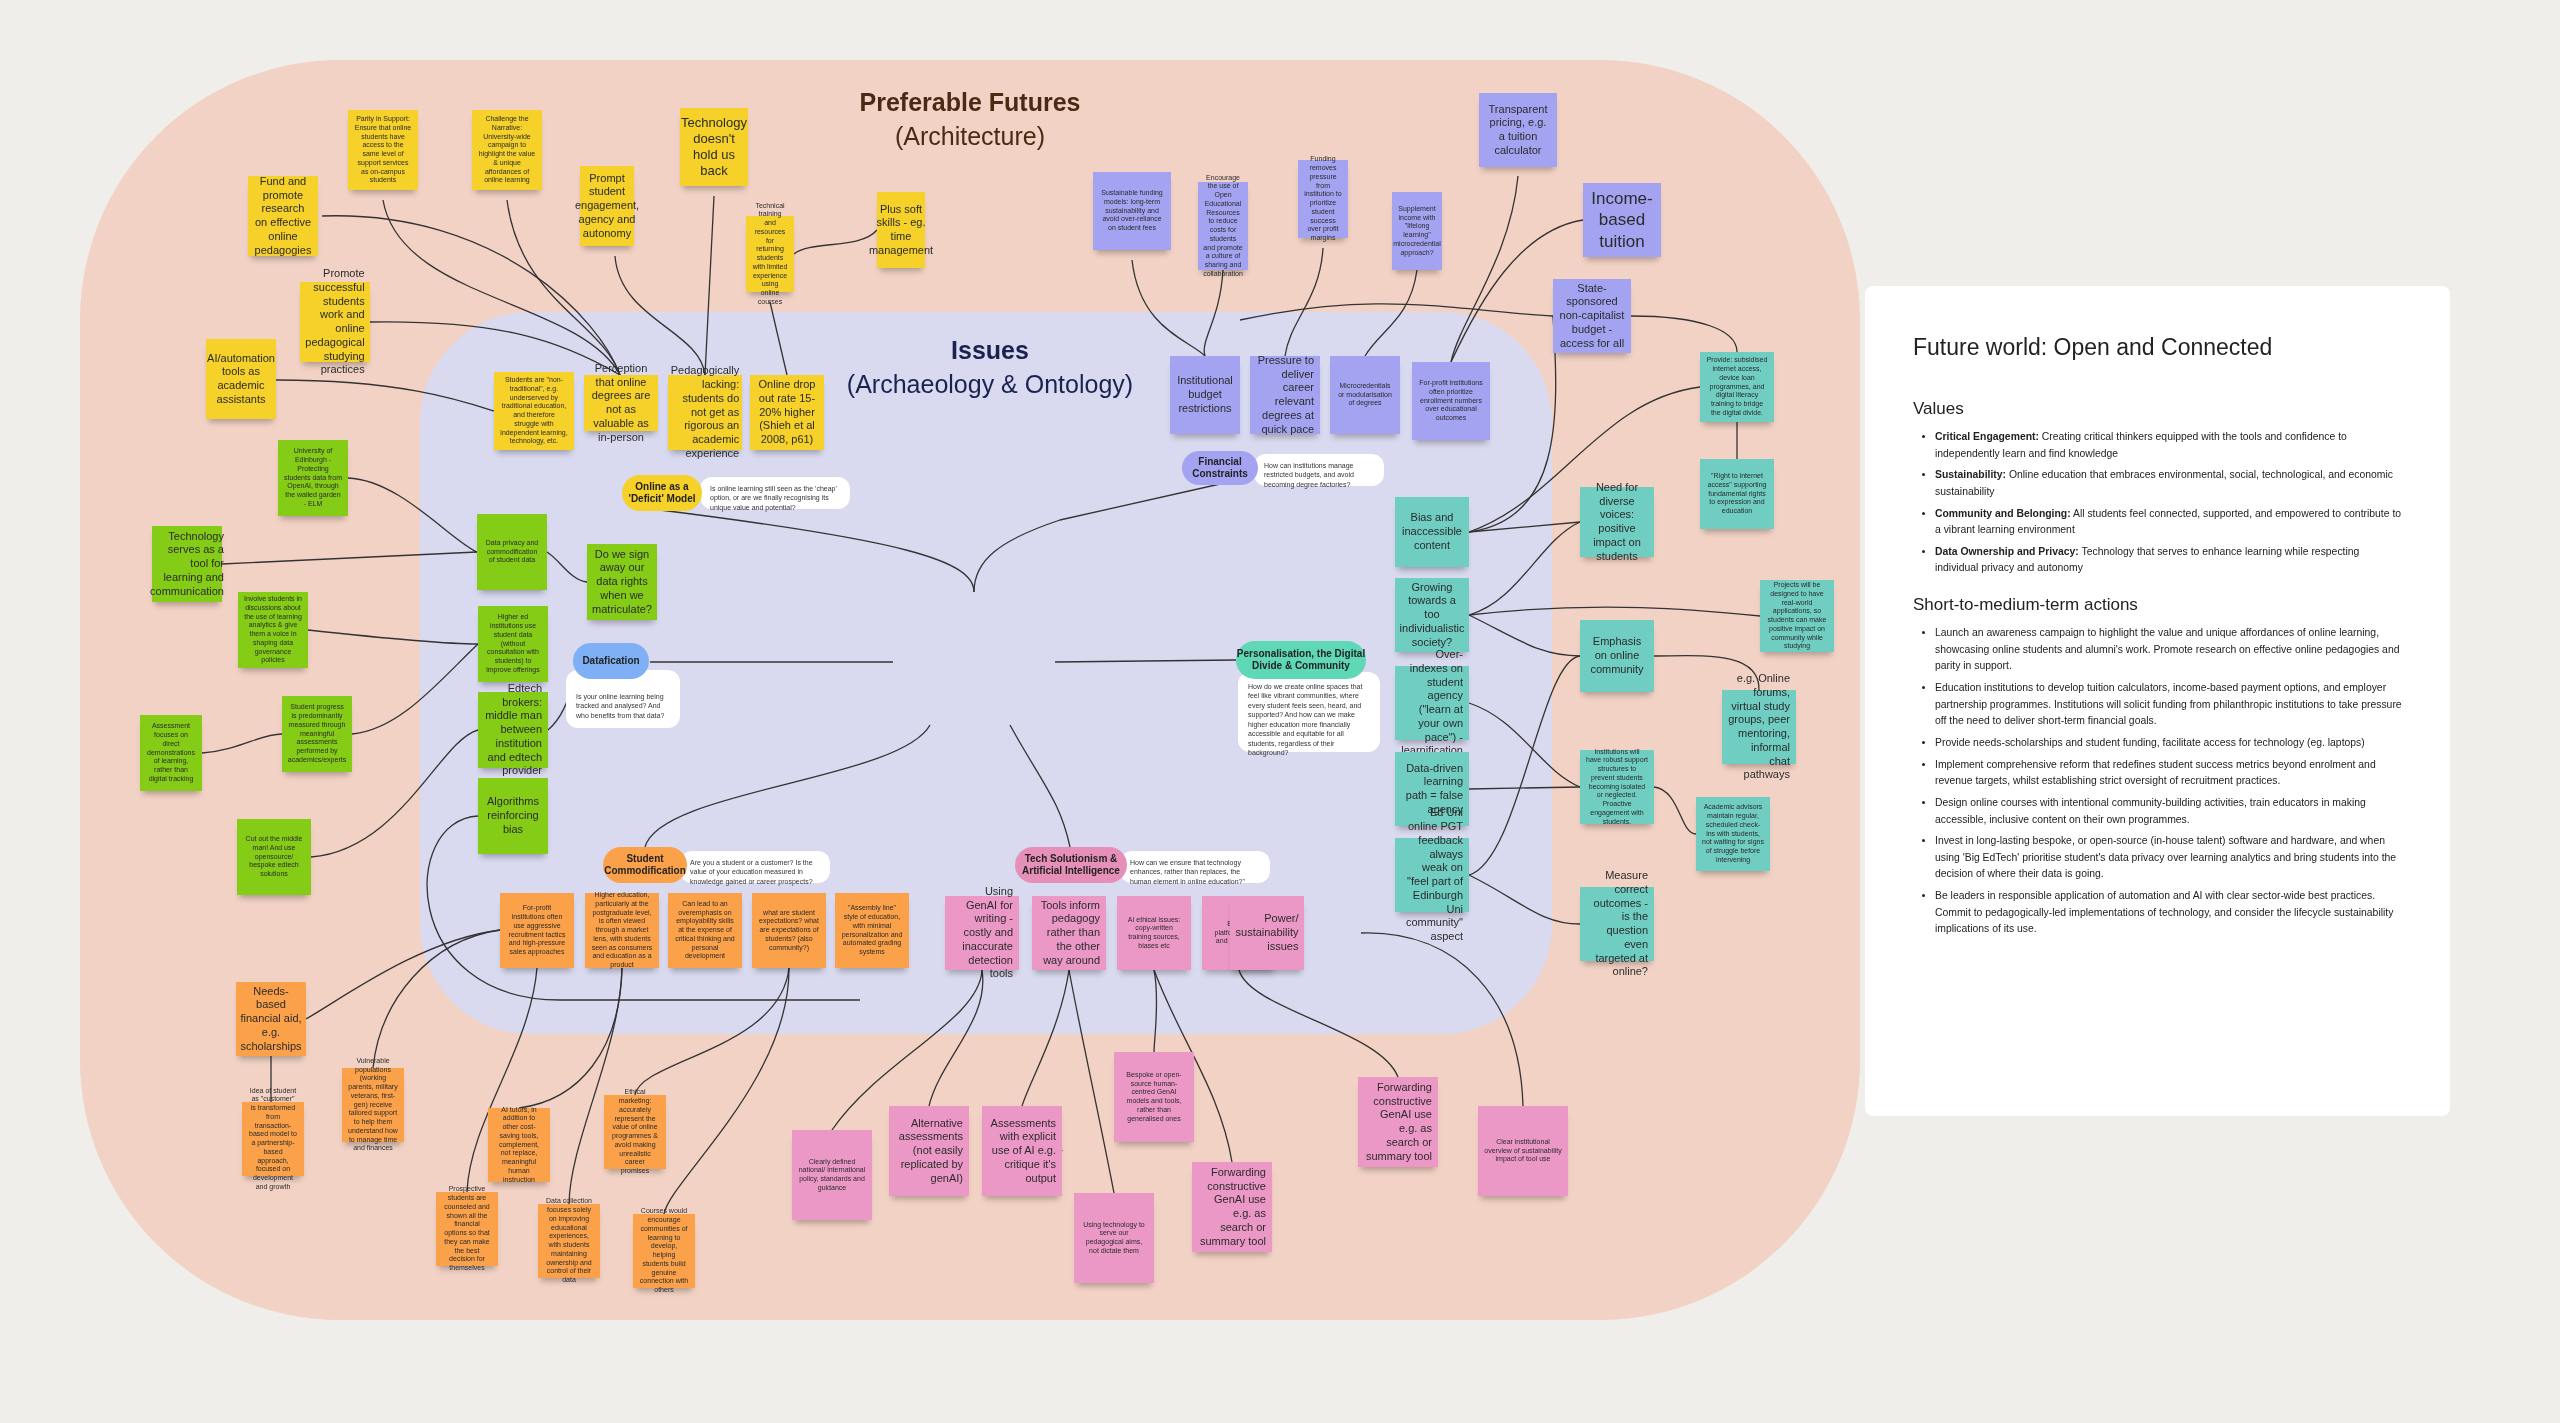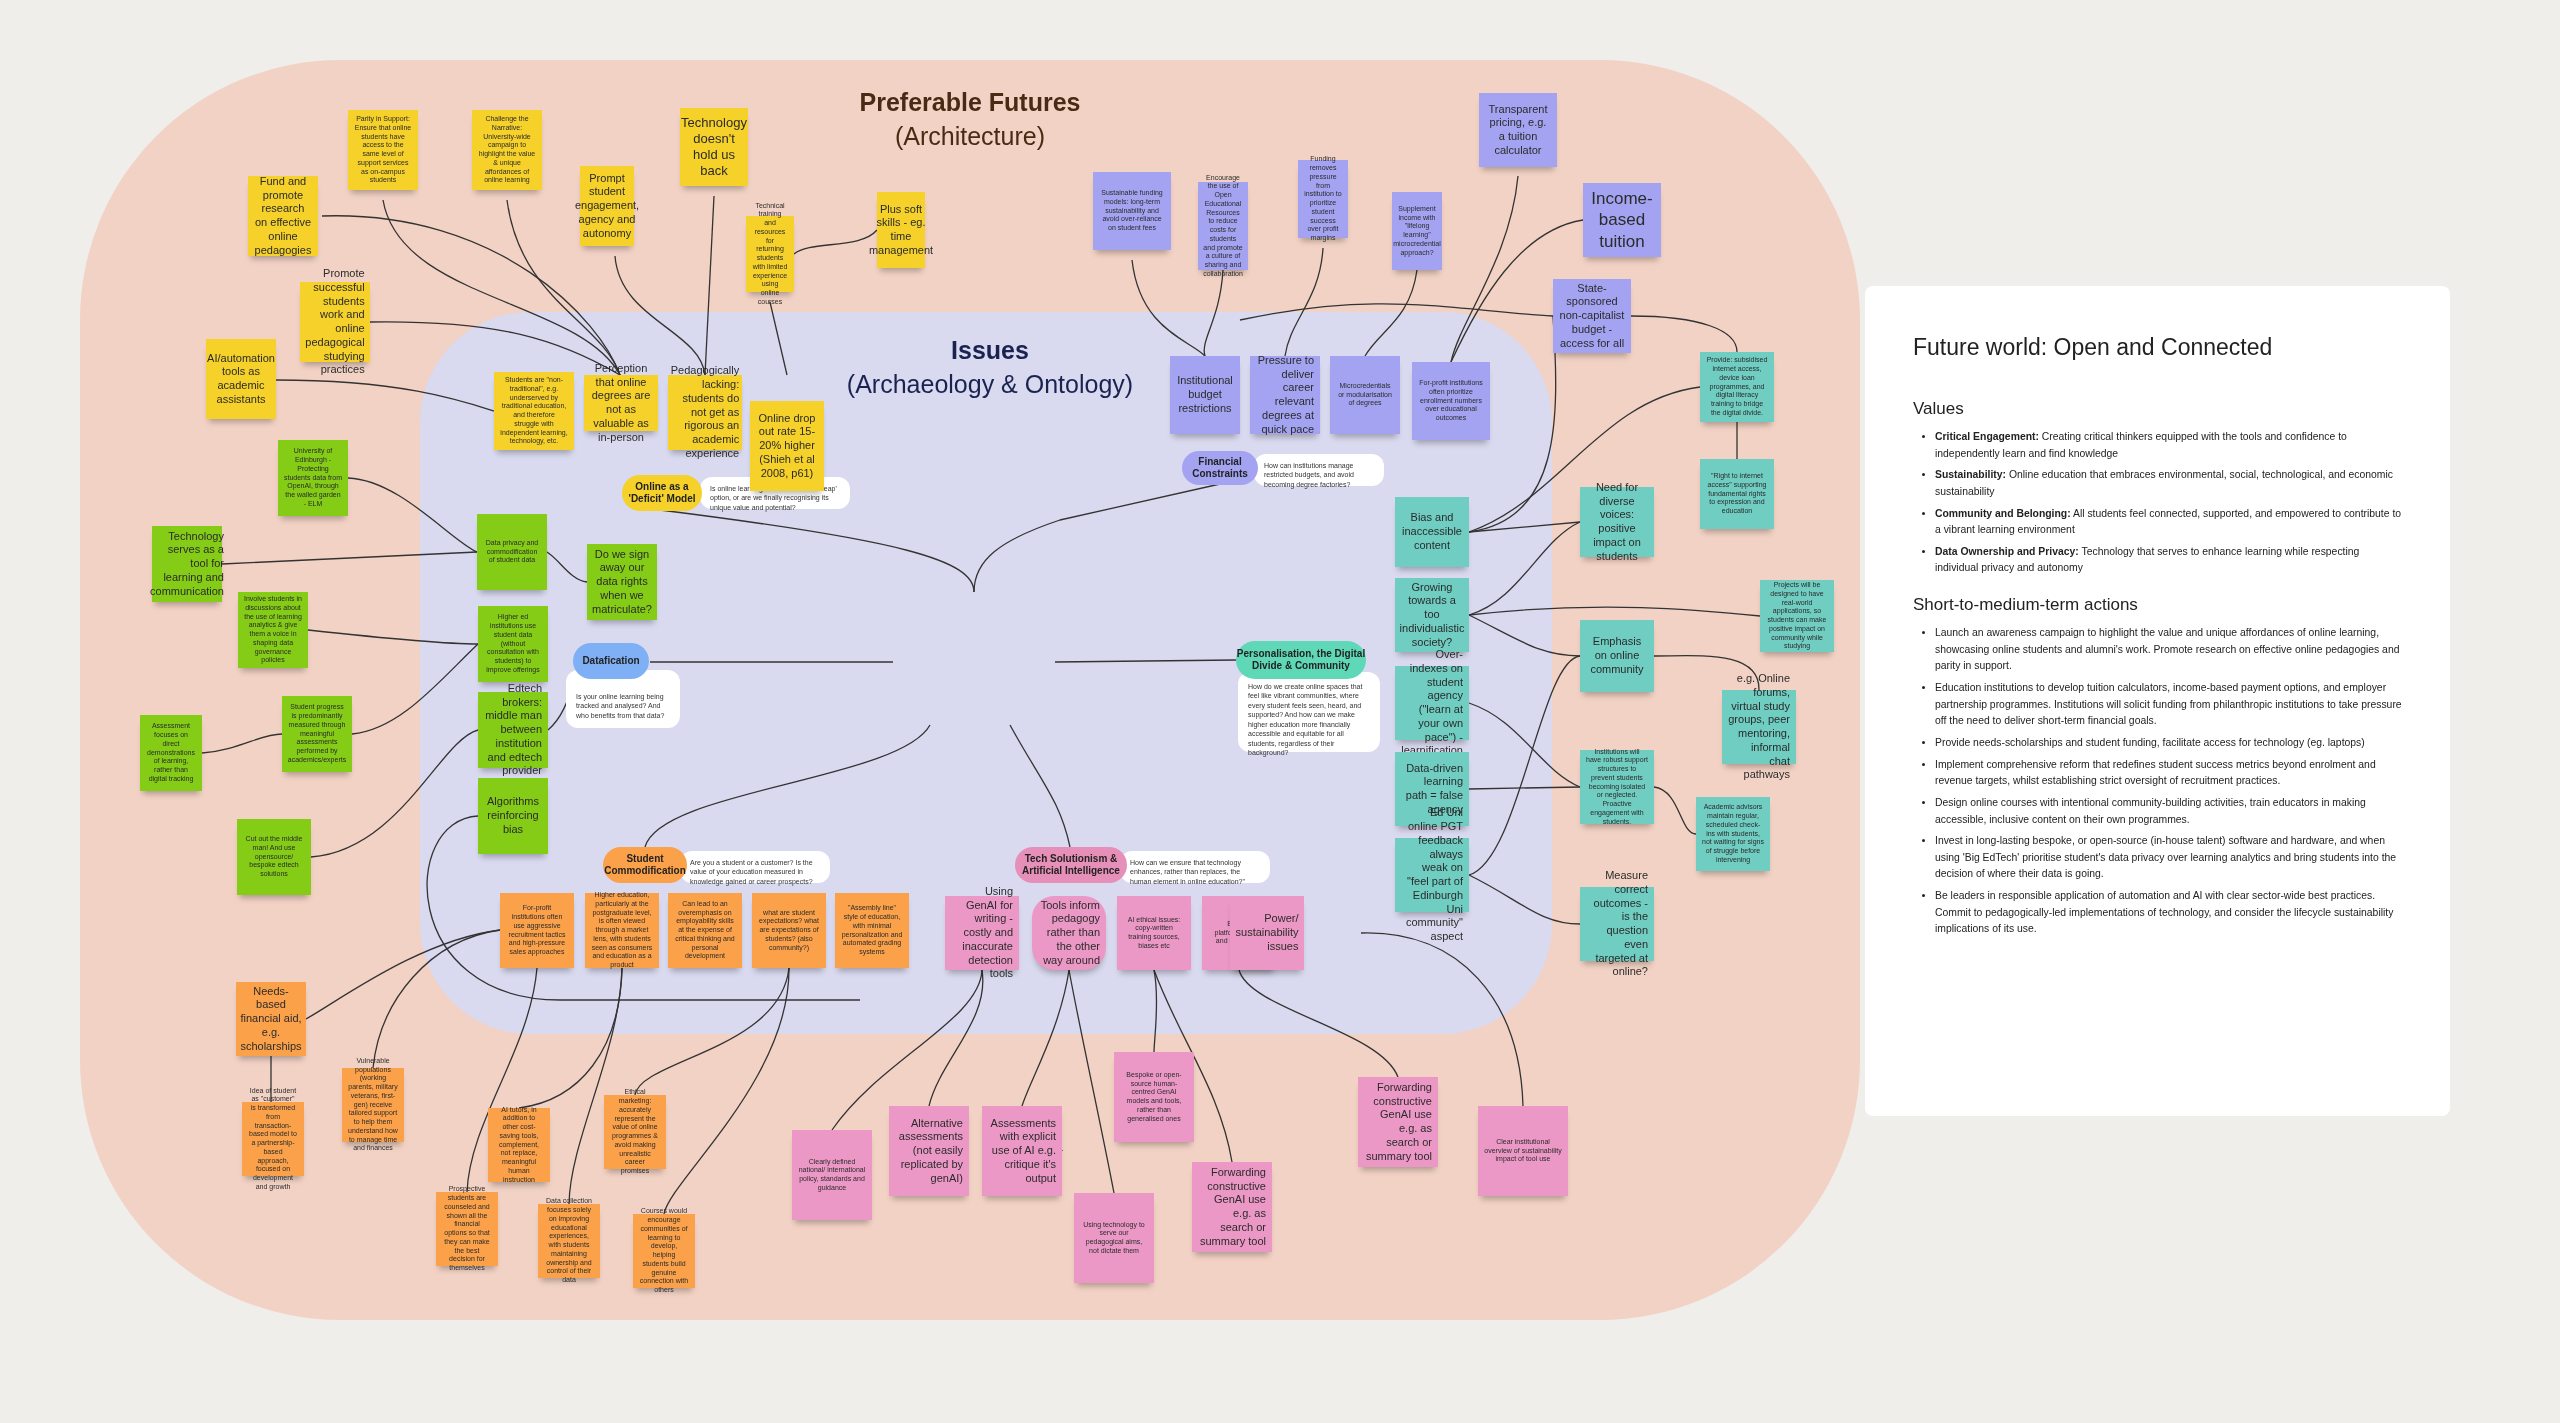--- a/index.html
+++ b/index.html
@@ -160,21 +160,21 @@
     </div>
   <div class="note yellow s-xs" style="left:494px;top:372px;width:80px;height:78px;">
       <span>Students are "non-traditional", e.g. underserved by traditional education, and therefore struggle with independent learning, technology, etc.</span>
     </div>
   <div class="note yellow s-m" style="left:584px;top:375px;width:74px;height:56px;">
       <span>Perception that online degrees are not as valuable as in-person</span>
     </div>
   <div class="note yellow s-s" style="left:668px;top:375px;width:74px;height:75px;">
       <span>Pedagogically lacking: students do not get as rigorous an academic experience</span>
     </div>
-  <div class="note yellow s-m" style="left:750px;top:375px;width:74px;height:90px;margin-top:26px;">
+  <div class="note yellow s-m" style="left:750px;top:375px;width:74px;height:75px;">
       <span>Online drop out rate 15-20% higher (Shieh et al 2008, p61)</span>
     </div>
 
   <div class="note purple s-xs" style="left:1093px;top:172px;width:78px;height:78px;">
       <span>Sustainable funding models: long-term sustainability and avoid over-reliance on student fees</span>
     </div>
   <div class="note purple s-xs" style="left:1198px;top:182px;width:50px;height:88px;">
       <span>Encourage the use of Open Educational Resources to reduce costs for students and promote a culture of sharing and collaboration</span>
     </div>
   <div class="note purple s-xs" style="left:1298px;top:160px;width:50px;height:78px;">
@@ -318,21 +318,21 @@
   <div class="note orange s-xs" style="left:604px;top:1095px;width:62px;height:74px;">
       <span>Ethical marketing: accurately represent the value of online programmes &amp; avoid making unrealistic career promises</span>
     </div>
   <div class="note orange s-xs" style="left:633px;top:1214px;width:62px;height:74px;">
       <span>Courses would encourage communities of learning to develop, helping students build genuine connection with others</span>
     </div>
 
   <div class="note pink s-s" style="left:945px;top:896px;width:74px;height:74px;">
       <span>Using GenAI for writing - costly and inaccurate detection tools</span>
     </div>
-  <div class="note pink s-s" style="left:1032px;top:896px;width:74px;height:74px;border-radius:22px;">
+  <div class="note pink s-s" style="left:1032px;top:896px;width:74px;height:74px;">
       <span>Tools inform pedagogy rather than the other way around</span>
     </div>
   <div class="note pink s-xs" style="left:1117px;top:896px;width:74px;height:74px;">
       <span>AI ethical issues: copy-written training sources, biases etc</span>
     </div>
   <div class="note pink s-xs" style="left:1202px;top:896px;width:74px;height:74px;">
       <span>EdTech platformitisation and rentiership</span>
     </div>
   <div class="note pink s-s" style="left:1230px;top:896px;width:74px;height:74px;">
       <span>Power/ sustainability issues</span>

